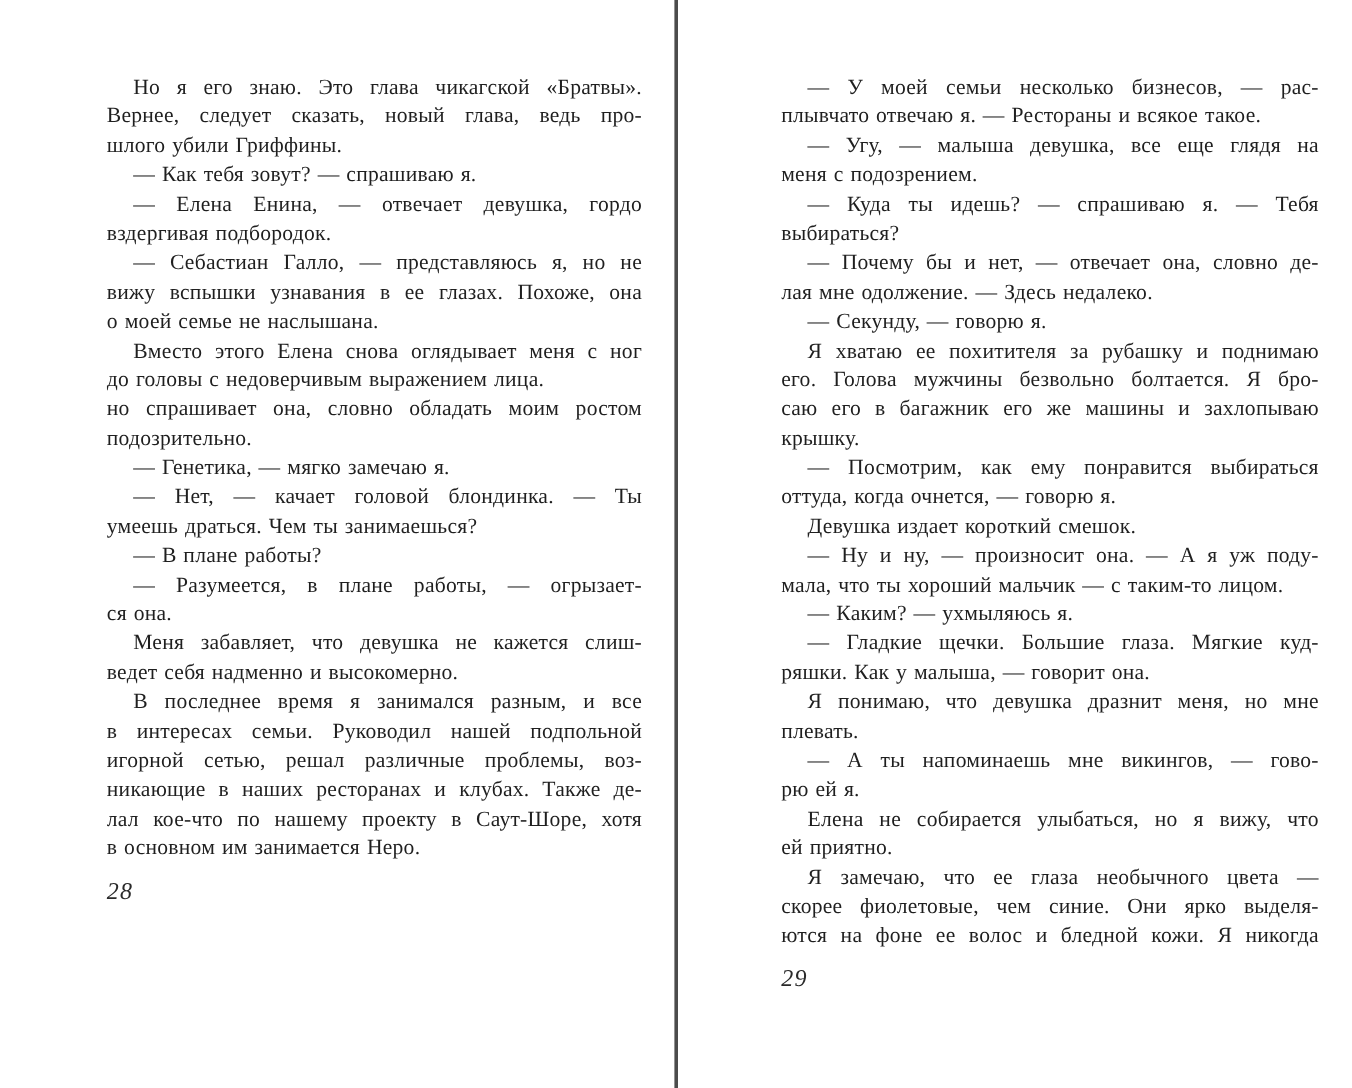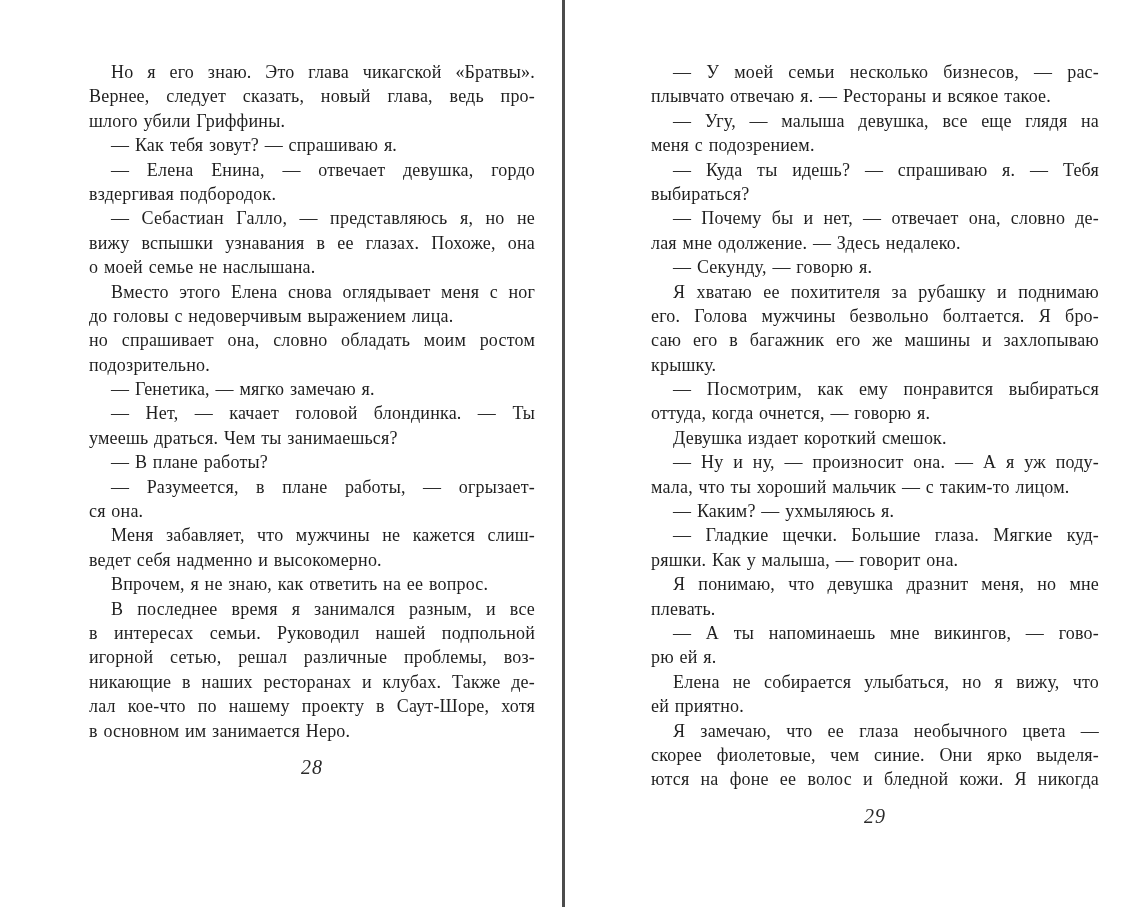--- a/index.html
+++ b/index.html
@@ -50,21 +50,20 @@
     word-spacing: 1px;
   }
   .text-block .line.indent {
     padding-left: 22px;
   }
   .text-block .line.last {
     text-align-last: left;
   }
   .page-number {
     margin-top: 13px;
-    text-align: center;
     font-style: italic;
     font-size: 20px;
     color: #2a2a2a;
     letter-spacing: 1px;
   }
 </style>
 </head>
 <body>
 
 <div class="spread">
@@ -83,23 +82,22 @@
         <div class="line indent">Вместо этого Елена снова оглядывает меня с ног</div>
         <div class="line last">до головы с недоверчивым выражением лица.</div>
         <div class="line">но спрашивает она, словно обладать моим ростом</div>
         <div class="line last">подозрительно.</div>
         <div class="line indent last">— Генетика, — мягко замечаю я.</div>
         <div class="line indent">— Нет, — качает головой блондинка. — Ты</div>
         <div class="line last">умеешь драться. Чем ты занимаешься?</div>
         <div class="line indent last">— В плане работы?</div>
         <div class="line indent">— Разумеется, в плане работы, — огрызает-</div>
         <div class="line last">ся она.</div>
-        <div class="line indent">Меня забавляет, что мужчины не кажется слиш-</div>
+        <div class="line indent">Меня забавляет, что девушка не кажется слиш-</div>
         <div class="line last">ведет себя надменно и высокомерно.</div>
-        <div class="line indent last">Впрочем, я не знаю, как ответить на ее вопрос.</div>
         <div class="line indent">В последнее время я занимался разным, и все</div>
         <div class="line">в интересах семьи. Руководил нашей подпольной</div>
         <div class="line">игорной сетью, решал различные проблемы, воз-</div>
         <div class="line">никающие в наших ресторанах и клубах. Также де-</div>
         <div class="line">лал кое-что по нашему проекту в Саут-Шоре, хотя</div>
         <div class="line last">в основном им занимается Неро.</div>
       </div>
     <div class="page-number">28</div>
   </section>
 

